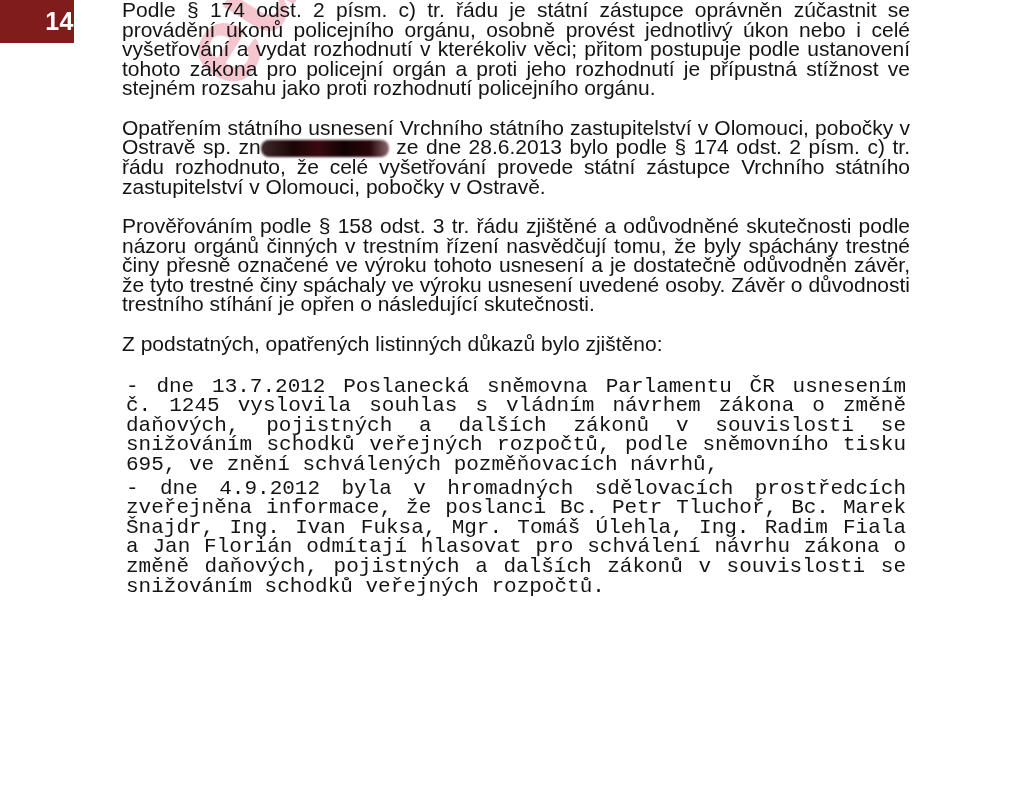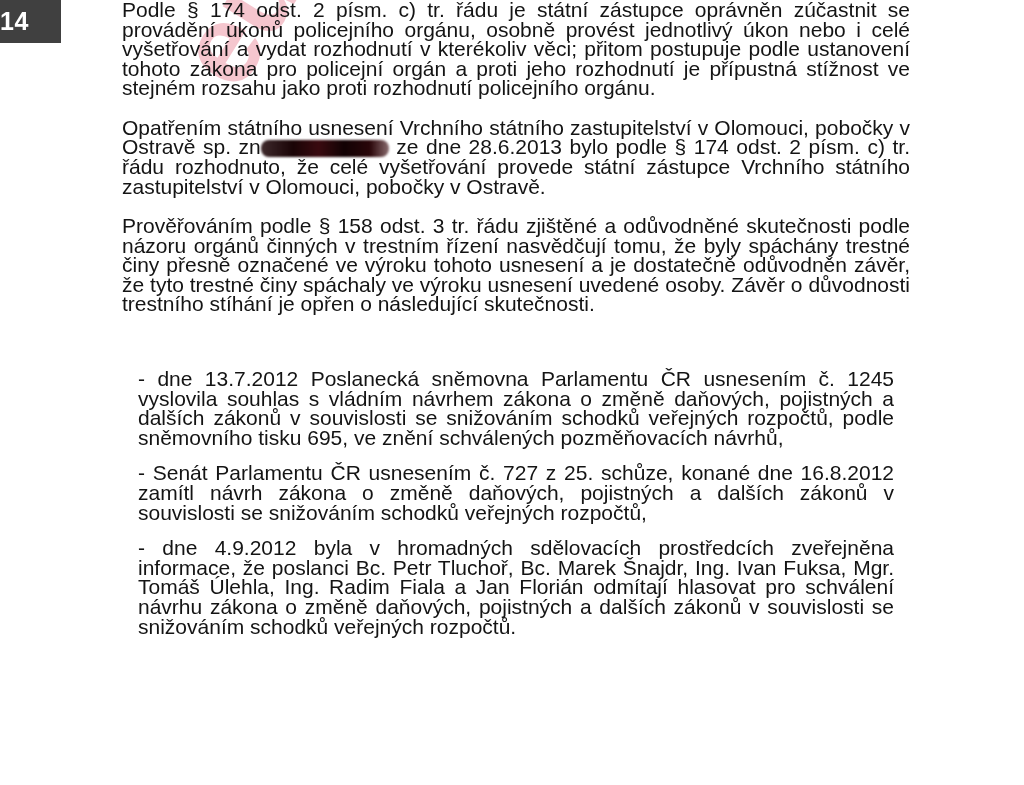--- a/index.html
+++ b/index.html
@@ -12,29 +12,29 @@
       height: 785px;
       position: relative;
       overflow: hidden;
       font-family: "Liberation Sans", "DejaVu Sans", sans-serif;
       color: #141414;
     }
     .page-badge {
       position: absolute;
       left: 0;
       top: 0;
-      width: 61px;
+      width: 74px;
       height: 43px;
-      background: #404040;
+      background: #7f1d1d;
       color: #ffffff;
       font-family: "Liberation Sans", sans-serif;
       font-weight: bold;
       font-size: 25px;
       line-height: 43px;
-      text-align: left;
+      text-align: right;
       letter-spacing: 0.5px;
     }
     .watermark {
       position: absolute;
       left: 150px;
       top: 40px;
       font-family: "Liberation Sans", sans-serif;
       font-weight: bold;
       font-size: 112px;
       color: rgba(232, 120, 138, 0.42);
@@ -62,21 +62,21 @@
     .gap-lg { height: 19.6px; }
     .redacted {
       display: inline-block;
       width: 128px;
       height: 17px;
       vertical-align: -3px;
       background: linear-gradient(90deg, rgba(30,5,8,0.85) 0%, #1a0406 25%, #3a0a10 45%, #120204 65%, #2a0609 85%, rgba(60,10,16,0.6) 100%);
       border-radius: 8px;
       filter: blur(1.2px);
     }
-    .item { margin: 16px; text-align: justify; text-align-last: left; }
+    .item { margin: 4px; text-align: justify; text-align-last: left; font-family: Liberation Mono, monospace; }
     p.first { margin-top: 0; padding-top: 0; }
   </style>
 </head>
 <body>
 
 <div class="page-badge">14</div>
 
 <div class="watermark">euro</div>
 
 <div class="content">
@@ -85,21 +85,21 @@
   <div class="gap-lg"></div>
 
   <p class="para"><span>Opatřením státního usnesení Vrchního státního zastupitelství v Olomouci, pobočky v Ostravě sp. zn</span><span class="redacted" title="[redacted]"></span><span> ze dne 28.6.2013 bylo podle § 174 odst. 2 písm. c) tr. řádu rozhodnuto, že celé vyšetřování provede státní zástupce Vrchního státního zastupitelství v Olomouci, pobočky v Ostravě.</span></p>
 
   <div class="gap-lg"></div>
 
   <p class="para">Prověřováním podle § 158 odst. 3 tr. řádu zjištěné a odůvodněné skutečnosti podle názoru orgánů činných v trestním řízení nasvědčují tomu, že byly spáchány trestné činy přesně označené ve výroku tohoto usnesení a je dostatečně odůvodněn závěr, že tyto trestné činy spáchaly ve výroku usnesení uvedené osoby. Závěr o důvodnosti trestního stíhání je opřen o následující skutečnosti.</p>
 
   <div class="gap-lg"></div>
 
+  <p class="para">Z podstatných, opatřených listinných důkazů bylo zjištěno:</p>
 
   <div class="gap-lg"></div>
 
   <div>
     <p class="item">- dne 13.7.2012 Poslanecká sněmovna Parlamentu ČR usnesením č. 1245 vyslovila souhlas s vládním návrhem zákona o změně daňových, pojistných a dalších zákonů v souvislosti se snižováním schodků veřejných rozpočtů, podle sněmovního tisku 695, ve znění schválených pozměňovacích návrhů,</p>
-    <p class="item">- Senát Parlamentu ČR usnesením č. 727 z 25. schůze, konané dne 16.8.2012 zamítl návrh zákona o změně daňových, pojistných a dalších zákonů v souvislosti se snižováním schodků veřejných rozpočtů,</p>
     <p class="item">- dne 4.9.2012 byla v hromadných sdělovacích prostředcích zveřejněna informace, že poslanci Bc. Petr Tluchoř, Bc. Marek Šnajdr, Ing. Ivan Fuksa, Mgr. Tomáš Úlehla, Ing. Radim Fiala a Jan Florián odmítají hlasovat pro schválení návrhu zákona o změně daňových, pojistných a dalších zákonů v souvislosti se snižováním schodků veřejných rozpočtů.</p>
   </div>
 </div>
 
 </body></html>

